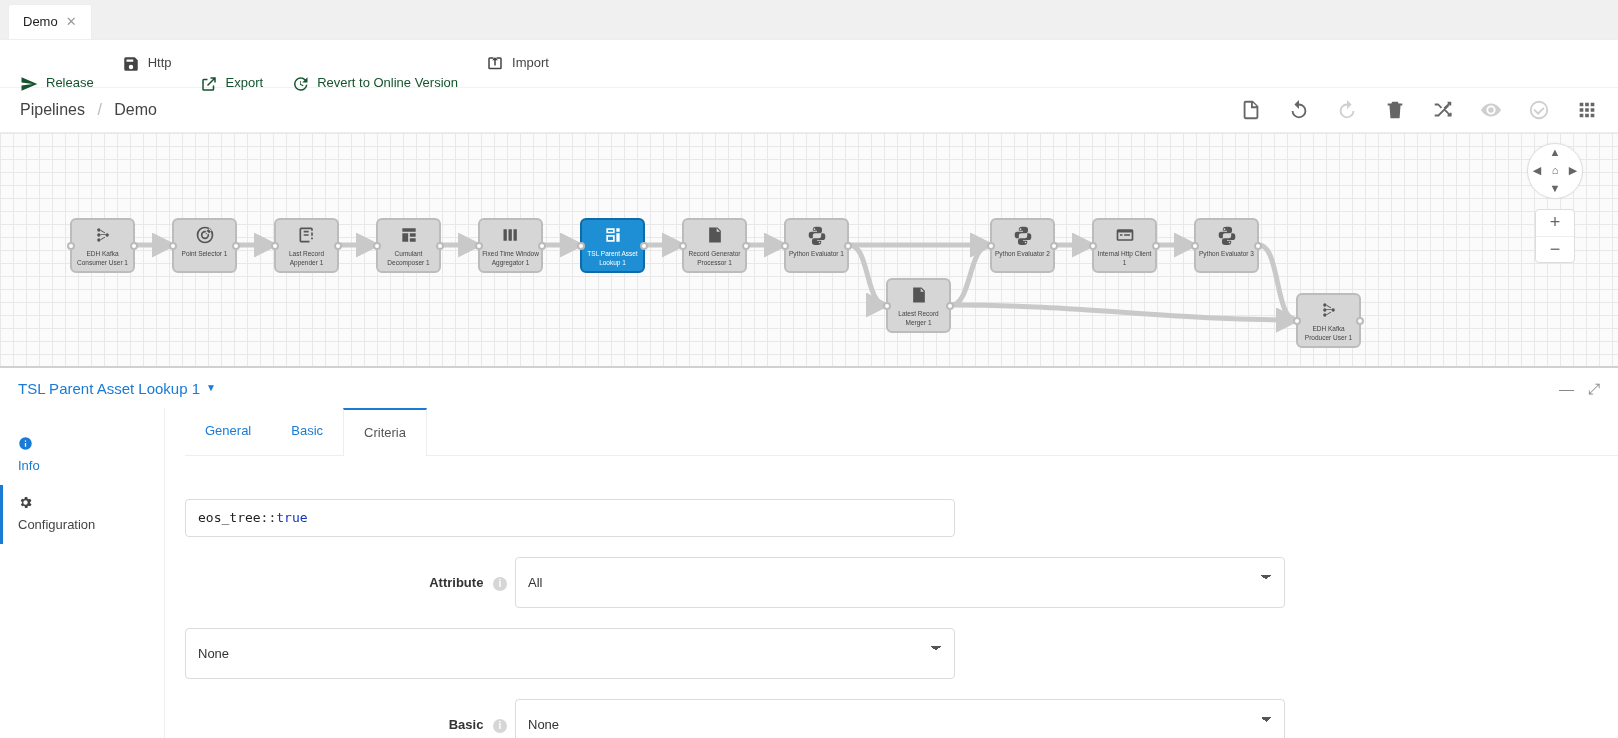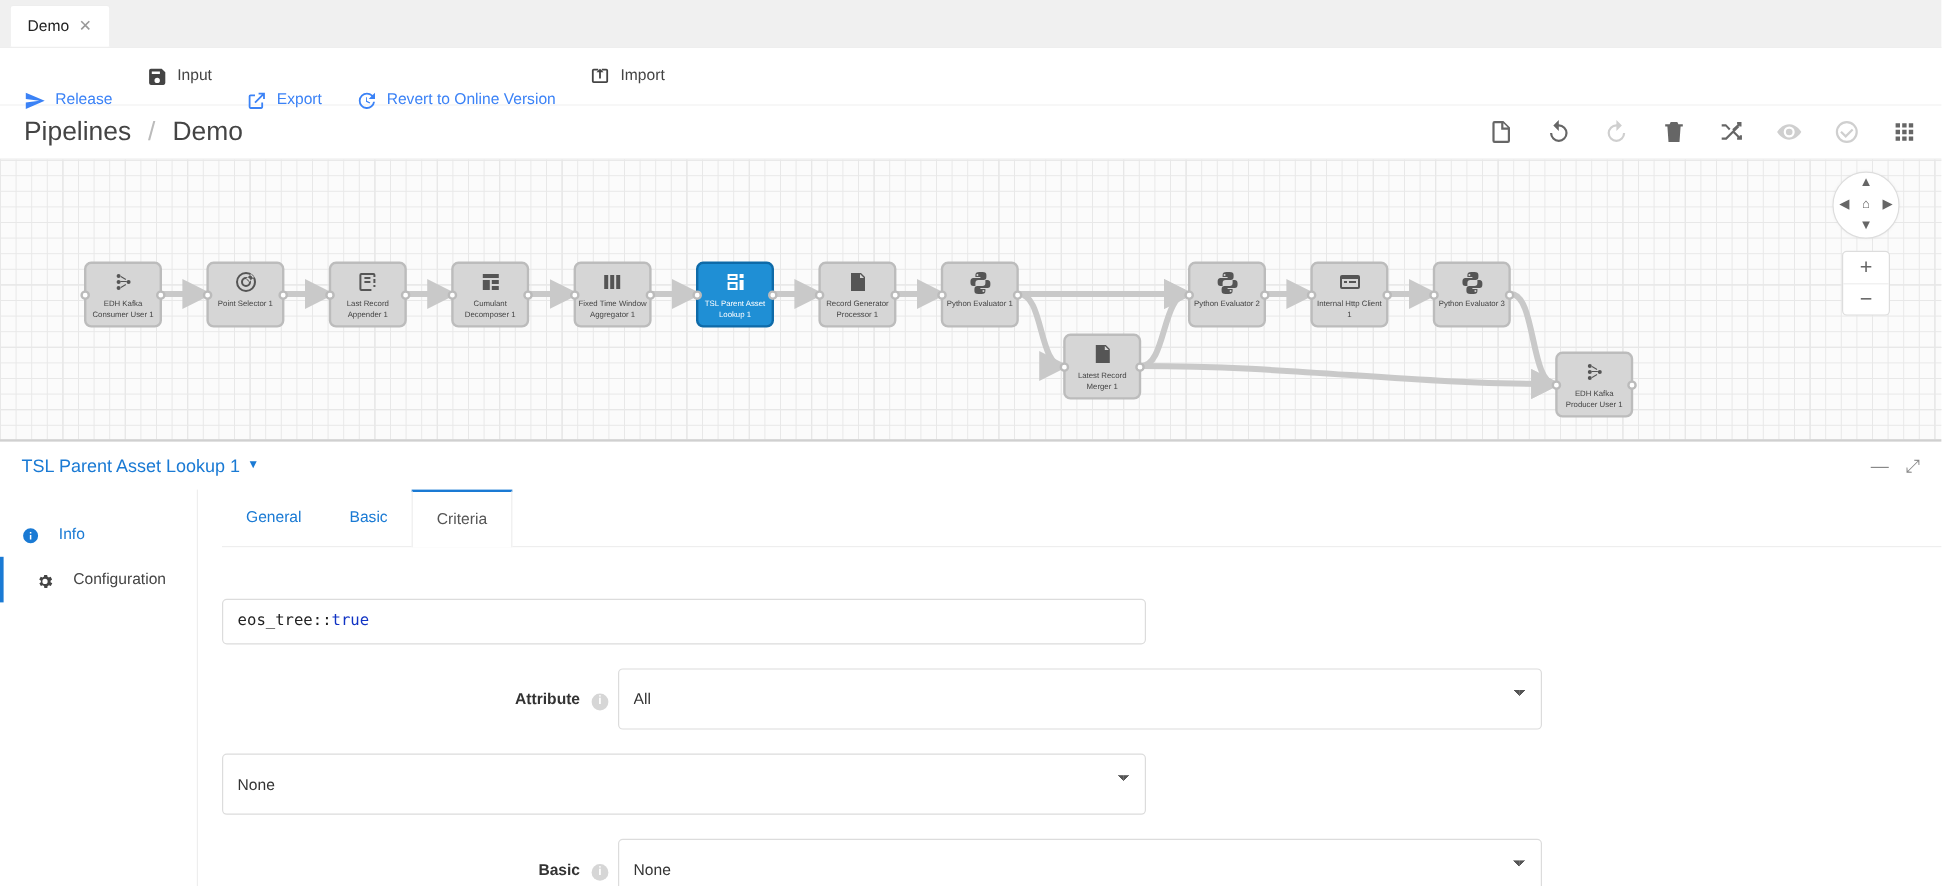--- a/index.html
+++ b/index.html
@@ -20,25 +20,25 @@
   body{margin:0;font:13px/1.4 "Segoe UI",Arial,sans-serif;color:var(--fg);background:#fff;}
   svg{display:block;}
 
   
   .tab-strip{display:flex;height:40px;background:var(--tabbar-bg);border-bottom:1px solid #eee;align-items:flex-end;padding-left:8px;}
   .tab{display:flex;align-items:center;gap:8px;background:#fff;border:1px solid #eee;border-bottom:none;border-radius:3px 3px 0 0;padding:8px 14px;margin-right:4px;cursor:pointer;}
   .tab .close-x{color:#999;font-size:13px;line-height:1;}
   
   .toolbar{display:flex;align-items:center;gap:28px;height:48px;padding:0 20px;border-bottom:1px solid #f2f2f2;}
   .tool{display:inline-flex;align-items:center;gap:8px;color:#444;cursor:pointer;}
-  .tool.disabled{color:#3b82f6;cursor:default;margin-top:40px;}
+  .tool.disabled{color:#14532d;cursor:default;margin-top:40px;}
   .tool .ico{width:18px;height:18px;color:currentColor;}
   
   .crumb-row{display:flex;align-items:center;justify-content:space-between;height:45px;padding:0 20px;border-bottom:1px solid #eee;}
-  .crumbs{font-size:22px;color:#444;}
+  .crumbs{font-size:16px;color:#444;}
   .crumbs .sep{color:#bbb;margin:0 8px;}
   .right-icons{display:flex;gap:26px;color:var(--icon);}
   .right-icons .ri{width:22px;height:22px;cursor:pointer;}
   .right-icons .ri.disabled{color:#cfcfcf;cursor:default;}
   
   .canvas-wrap{position:relative;height:235px;background-color:#fbfbfb;
     background-image:
       linear-gradient(to right,var(--grid) 1px,transparent 1px),
       linear-gradient(to bottom,var(--grid) 1px,transparent 1px),
       linear-gradient(to right,var(--grid-bold) 1px,transparent 1px),
@@ -71,23 +71,23 @@
 
   
   .node-panel{background:#fff;}
   .np-header{display:flex;align-items:center;justify-content:space-between;height:40px;padding:0 18px;}
   .np-title{color:var(--accent);font-size:15px;display:inline-flex;align-items:center;gap:6px;cursor:pointer;}
   .np-title .caret{font-size:10px;}
   .np-ctrls{display:flex;gap:14px;color:#888;}
   .np-ctrls span{cursor:pointer;font-size:15px;}
   .np-body{display:flex;min-height:300px;}
   .np-side{width:165px;border-right:1px solid #eee;padding:18px 0;}
-  .side-item{display:flex;align-items:flex-end;gap:16px;padding:10px 18px;cursor:pointer;color:#444;}
+  .side-item{display:flex;align-items:flex-start;gap:6px;padding:10px 18px;cursor:pointer;color:#444;flex-direction:column;}
   .side-item.active{color:var(--accent);}
-  .side-item.current{border-left:3px solid var(--accent);padding-left:27px;font-weight:500;}
+  .side-item.current{border-left:3px solid var(--accent);padding-left:15px;font-weight:500;}
   .side-item .sico{width:15px;height:15px;}
   .np-main{flex:1;padding:0 0 30px 20px;}
   .sub-tabs{display:flex;border-bottom:1px solid #eee;margin-bottom:43px;}
   .sub-tab{padding:14px 20px;color:var(--accent);cursor:pointer;}
   .sub-tab.active{color:#555;border-top:2px solid var(--accent);border-left:1px solid #eee;border-right:1px solid #eee;margin-bottom:-1px;background:#fff;}
   .form-row{display:flex;align-items:center;margin-bottom:20px;}
   .form-label{width:330px;text-align:right;padding-right:8px;font-weight:600;color:#333;}
   .form-label .hint{display:inline-flex;margin-left:6px;width:14px;height:14px;border-radius:50%;background:#d6d6d6;color:#fff;font-size:10px;align-items:center;justify-content:center;cursor:help;font-weight:700;}
   .form-ctrl{flex:1;max-width:770px;border-radius:11px;}
   .form-ctrl input,.form-ctrl select{width:100%;height:51px;border:1px solid #dcdcdc;border-radius:4px;padding:0 12px;font:13px "Segoe UI",Arial,sans-serif;color:#333;background:#fff;}
@@ -112,21 +112,21 @@
   <span class="tool disabled">
     <svg class="ico" viewBox="0 0 24 24">
         <path d="M2 21l21-9L2 3v7l15 2-15 2z"></path>
       </svg>
     <span>Release</span>
   </span>
   <span class="tool">
     <svg class="ico" viewBox="0 0 24 24">
         <path d="M17 3H5a2 2 0 0 0-2 2v14a2 2 0 0 0 2 2h14a2 2 0 0 0 2-2V7l-4-4zM12 19a3 3 0 1 1 0-6 3 3 0 0 1 0 6zm3-10H6V6h9v3z"></path>
       </svg>
-    <span>Input</span>
+    <span>Http</span>
   </span>
   <span class="tool disabled">
     <svg class="ico" viewBox="0 0 24 24">
         <path d="M14 3h7v7h-2V6.4l-8.3 8.3-1.4-1.4L17.6 5H14V3zM5 5h5v2H5v12h12v-5h2v5a2 2 0 0 1-2 2H5a2 2 0 0 1-2-2V7a2 2 0 0 1 2-2z"></path>
       </svg>
     <span>Export</span>
   </span>
   <span class="tool disabled">
     <svg class="ico" viewBox="0 0 24 24">
         <path d="M13 3a9 9 0 1 0 8.94 10H19.9A7 7 0 1 1 13 5c1.93 0 3.68.79 4.95 2.05L15 10h7V3l-2.64 2.64A8.96 8.96 0 0 0 13 3zm-1 5v5l4 2 .75-1.23L13 12V8h-1z"></path>

